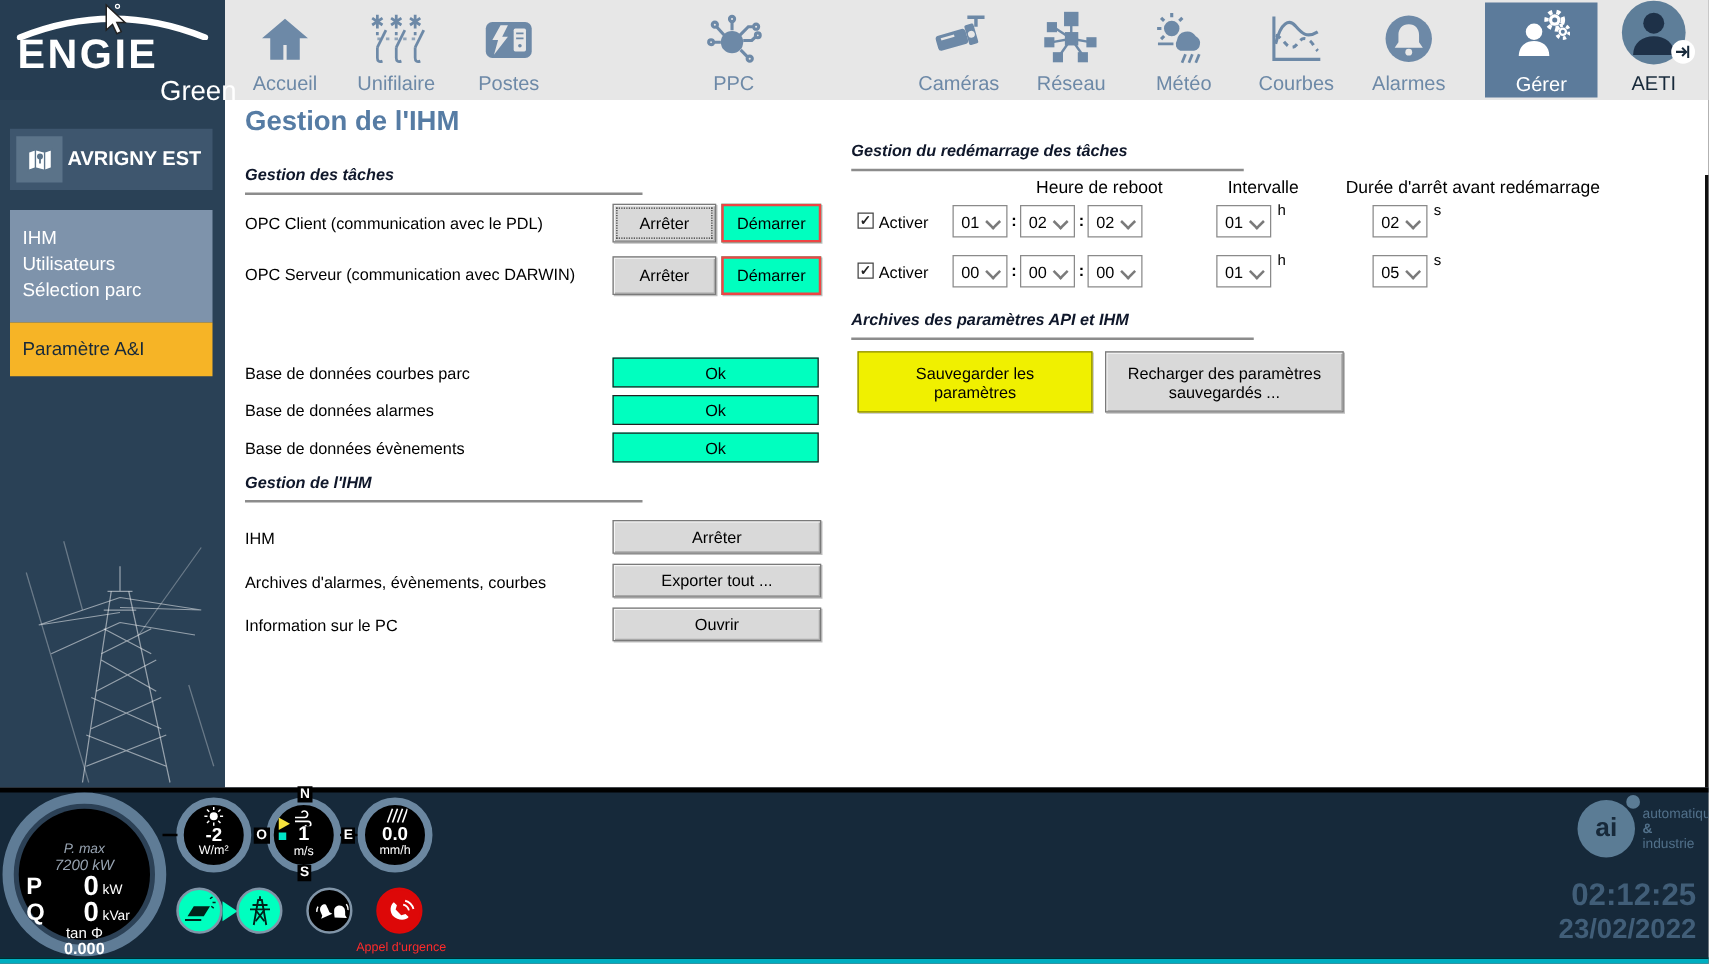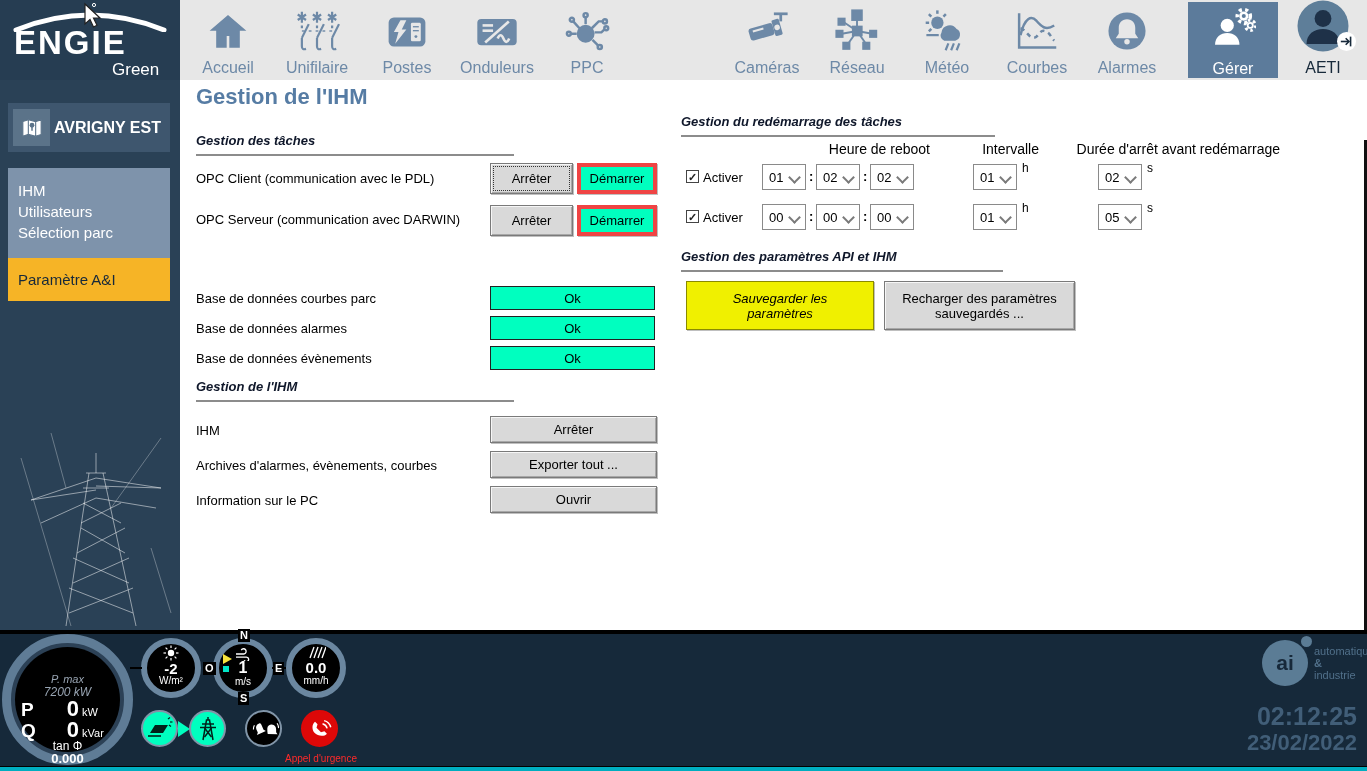--- a/index.html
+++ b/index.html
@@ -9,41 +9,41 @@
   
   #brand-block{left:0;top:0;width:180px;height:80px;background:#263D52;z-index:3;}
   #nav-bar{left:180px;top:0;width:1187px;height:80px;background:#E7E7E7;}
   .nav-item{position:absolute;top:3px;width:90px;height:74px;display:flex;flex-direction:column;
             align-items:center;justify-content:space-between;color:#6d89a7;cursor:pointer;}
   .nav-ico{height:50px;display:flex;align-items:flex-end;justify-content:center;}
   .nav-lbl{font-size:16px;line-height:18px;color:#6d89a7;white-space:nowrap;}
   .nav-sel{background:#5C7B9B;}
   .nav-sel .nav-lbl{color:#fff;}
   .engie-word{font-weight:bold;font-size:33px;color:#fff;letter-spacing:2px;line-height:30px;}
-  .engie-sub{font-size:17px;color:#fff;}
+  .engie-sub{font-size:22px;color:#fff;margin-left:16px;}
   
   #sidebar{left:0;top:80px;width:180px;height:550px;background:#2A4156;z-index:2;}
   #park-box{left:8px;top:23px;width:162px;height:49px;background:#3E566E;display:flex;align-items:center;}
   #park-ico{width:37px;height:37px;background:#5B7389;margin-left:5px;display:flex;align-items:center;justify-content:center;}
   #park-name{color:#fff;font-weight:bold;font-size:16px;margin-left:4px;white-space:nowrap;}
   #side-menu{left:8px;top:88px;width:162px;height:90px;background:#7E93AB;padding-top:12px;box-sizing:border-box;}
   .menu-it{color:#fff;font-size:15px;line-height:21px;padding-left:10px;cursor:pointer;}
   #side-active{left:8px;top:178px;width:162px;height:43px;background:#F6B426;color:#17293A;
                font-size:15px;display:flex;align-items:center;padding-left:10px;box-sizing:border-box;cursor:pointer;}
   
   .page-title{font-size:22px;font-weight:bold;color:#567CA4;}
   .sec{border-bottom:2px solid #8c8c8c;padding-bottom:5px;}
   .sec-h{font-size:13px;font-weight:bold;color:#0f172a;white-space:nowrap;font-style:italic;}
   .row-lbl{font-size:13px;color:#000;white-space:nowrap;}
   .btn3d{background:#D9D9D9;border:1px solid #7a7a7a;box-shadow:inset 1px 1px 0 #f6f6f6,inset -1px -1px 0 #a8a8a8,1px 1px 0 rgba(0,0,0,.25);
          display:flex;align-items:center;justify-content:center;font-size:13px;color:#000;cursor:pointer;box-sizing:border-box;text-align:center;}
-  .btn-green{background:#00FFBF;border:4px solid #ef4444;box-shadow:1px 1px 0 rgba(0,0,0,.25);
+  .btn-green{background:#00FFBF;border:2px solid #ef4444;box-shadow:1px 1px 0 rgba(0,0,0,.25);
          display:flex;align-items:center;justify-content:center;font-size:13px;color:#000;cursor:pointer;box-sizing:border-box;}
   .btn-yellow{background:#F0F000;border:1px solid #8a8a00;box-shadow:1px 1px 0 rgba(0,0,0,.25);
-         display:flex;align-items:center;justify-content:center;font-size:13px;color:#000;cursor:pointer;box-sizing:border-box;text-align:center;font-style:italic;}
+         display:flex;align-items:center;justify-content:center;font-size:13px;color:#000;cursor:pointer;box-sizing:border-box;text-align:center;}
   .focus-dots{outline:1px dotted #333;outline-offset:-4px;}
   .status-ok{background:#00FFBF;border:1px solid #222;display:flex;align-items:center;justify-content:center;
              font-size:13px;color:#000;box-sizing:border-box;}
   .sel{background:#fff;border:1px solid #8a8a8a;font-size:13px;color:#000;box-sizing:border-box;
        display:flex;align-items:center;padding-left:6px;cursor:pointer;}
   .chev{position:absolute;right:6px;top:8px;width:7px;height:7px;border-right:2px solid #7a7a7a;
         border-bottom:2px solid #7a7a7a;transform:rotate(45deg);}
   .cb{width:13px;height:13px;background:#fff;border:1px solid #444;font-size:11px;line-height:12px;
       text-align:center;color:#222;font-weight:bold;cursor:pointer;box-sizing:border-box;}
   .unit{font-size:12px;color:#000;}
@@ -136,34 +136,20 @@
               <path d="M29 12v3" stroke-dasharray="2 2"></path>
               <path d="M34 11l-5 10"></path>
               <path d="M29 21v6q0 3 3 2"></path>
             </g>
           <path d="M7 16h22" stroke-dasharray="2 3" opacity=".7"></path>
         </svg>
         </span>
       <span class="nav-lbl">Unifilaire</span>
     </div>
 
-    <div class="nav-item" style="left:272px">
-      <span class="nav-ico">
-        <svg width="48" height="42" viewBox="0 0 32 32">
-            <rect x="1" y="6" width="30" height="20" rx="3" fill="#6d89a7"></rect>
-          <g stroke="#E7E7E7" stroke-width="2" fill="none">
-              <line x1="5" y1="11" x2="13" y2="11"></line>
-              <line x1="5" y1="15" x2="13" y2="15"></line>
-          <line x1="25" y1="8" x2="7" y2="24"></line>
-              <path d="M16.5 21q2.2-5 4.4 0t4.4 0"></path>
-            </g>
-          </svg>
-        </span>
-      <span class="nav-lbl">Onduleurs</span>
-    </div>
 
     <div class="nav-item" style="left:362px">
       <span class="nav-ico">
         <svg width="48" height="44" viewBox="0 0 32 32">
             <circle cx="15" cy="18" r="6.5" fill="#6d89a7"></circle>
           <g stroke="#6d89a7" stroke-width="1.8" fill="none">
             <path d="M15 11V6"></path>
               <circle cx="15" cy="4.5" r="1.5"></circle>
             <path d="M10.5 14 6 9"></path>
               <circle cx="5" cy="7.8" r="1.5"></circle>
@@ -420,21 +406,21 @@
       <span class="chev"></span>
     </div>
   <span class="abs unit" style="left:1022px;top:201px">h</span>
   <div class="abs sel" style="left:1098px;top:204px;width:44px;height:26px">
       <span>05</span>
       <span class="chev"></span>
     </div>
   <span class="abs unit" style="left:1147px;top:201px">s</span>
 
   <div class="abs sec" style="left:681px;top:247px;width:322px">
-    <span class="sec-h">Gestion des paramètres API et IHM</span>
+    <span class="sec-h">Archives des paramètres API et IHM</span>
   </div>
   <div class="abs btn-yellow" style="left:686px;top:281px;width:188px;height:49px;padding:0 18px">Sauvegarder les paramètres</div>
   <div class="abs btn3d" style="left:884px;top:281px;width:191px;height:49px;padding:0 8px">Recharger des paramètres sauvegardés ...</div>
 
   <div class="abs" style="left:1364px;top:140px;width:3px;height:490px;background:#111"></div>
 
   <div class="abs" id="footer"></div>
   <div class="abs" id="footer-edge"></div>
 
   <div class="abs gauge-ring" style="left:2px;top:634px;width:131px;height:131px;border:9px solid #5F7C96;background:#2C4156;z-index:5">

